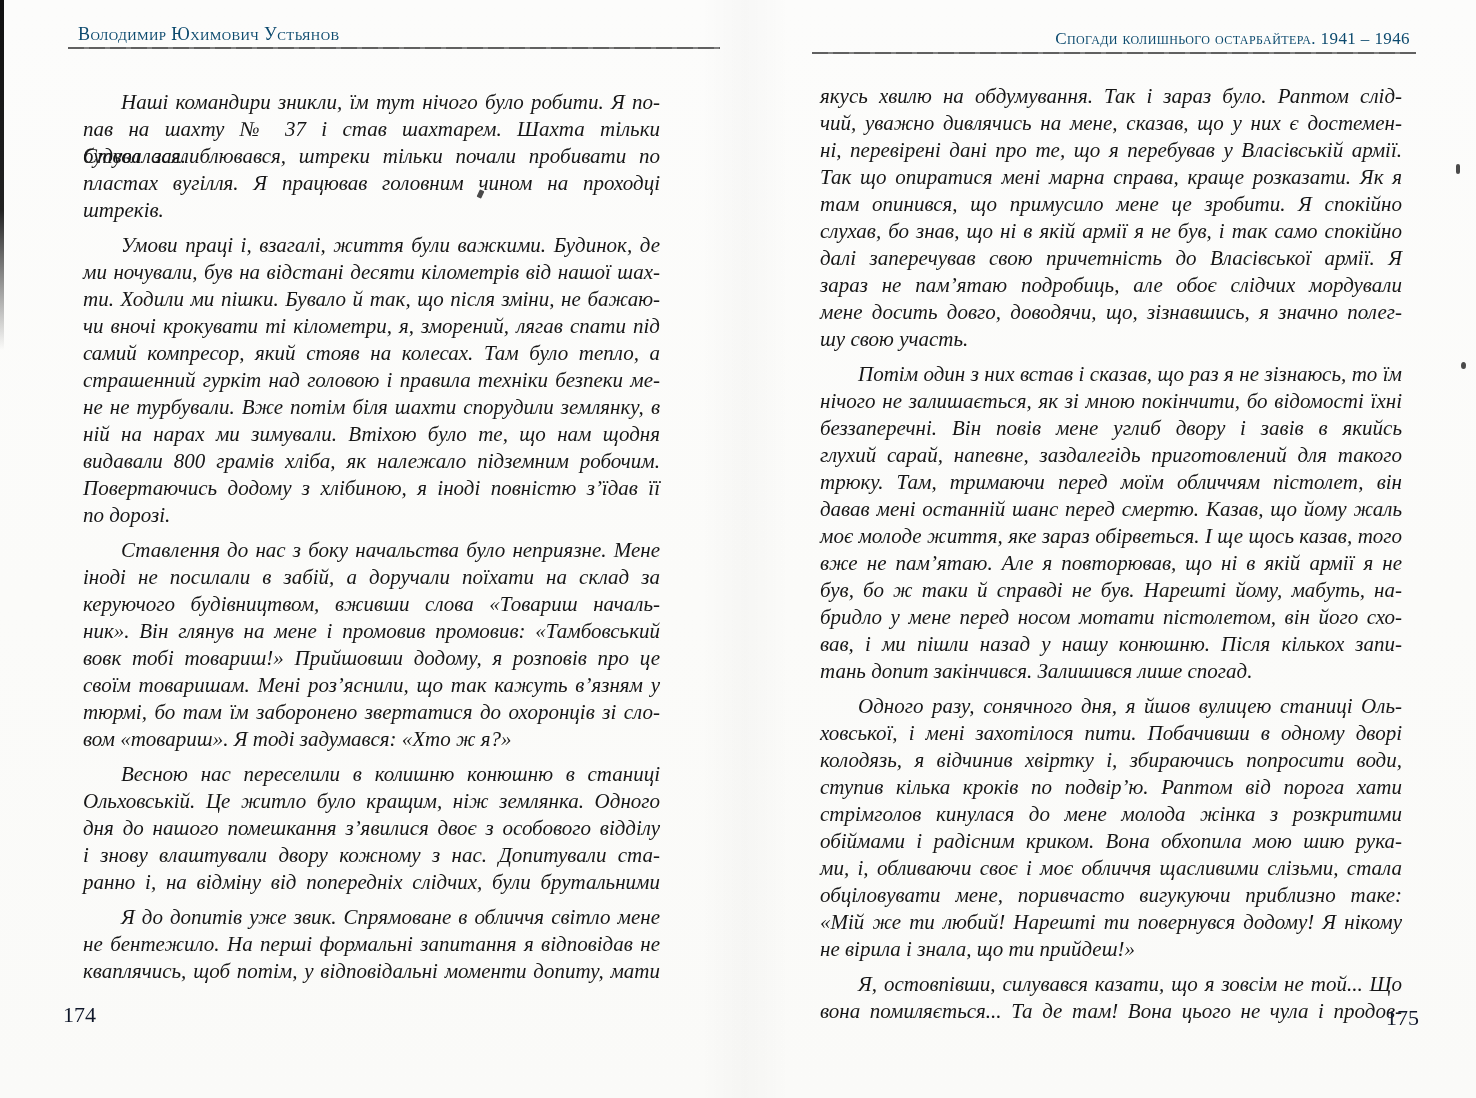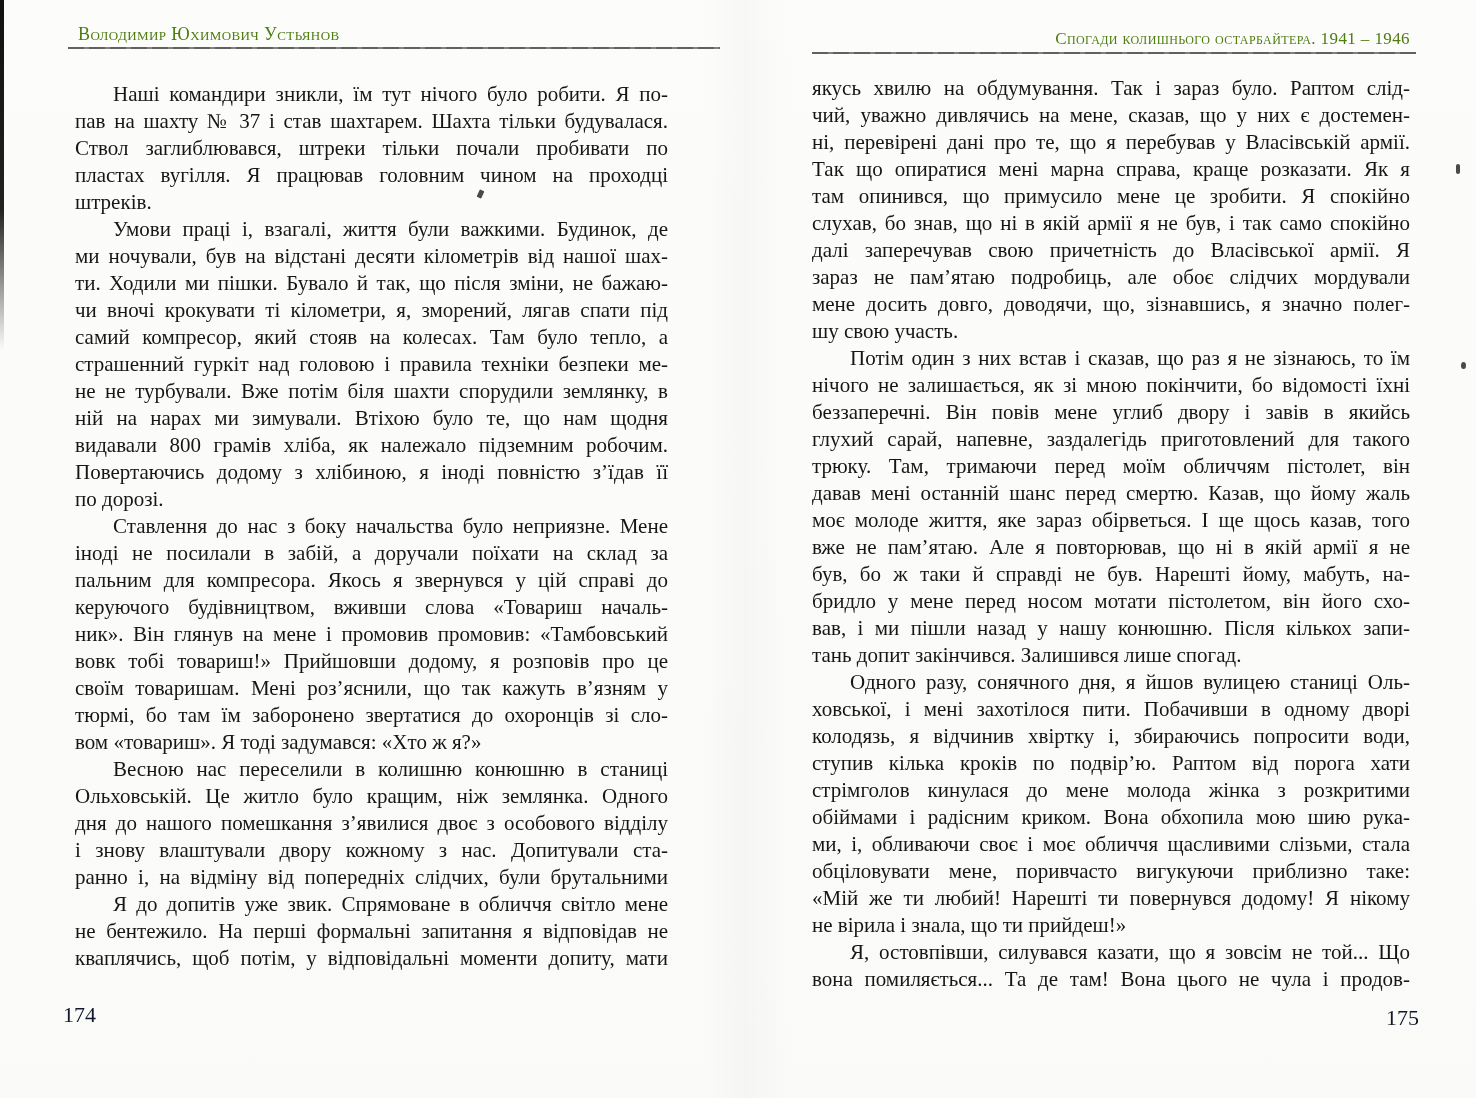--- a/index.html
+++ b/index.html
@@ -34,21 +34,21 @@
     border-radius: 50%;
   }
   .speck.s1 { left: 1456px; top: 164px; width: 4px; height: 10px; border-radius: 2px; }
   .speck.s2 { left: 1461px; top: 362px; width: 5px; height: 7px; }
   .speck.s3 { left: 478px; top: 190px; width: 5px; height: 8px; transform: rotate(25deg); border-radius: 1px; }
 
   .running-header {
     position: absolute;
     font-variant: small-caps;
     letter-spacing: 0.4px;
-    color: #4d7c0f;
+    color: #0c4a6e;
     white-space: nowrap;
   }
   .running-header.left {
     left: 78px; top: 24px;
     font-size: 18px;
   }
   .running-header.right {
     right: 66px; top: 29px;
     font-size: 17px;
     margin-left: 28px;
@@ -63,21 +63,21 @@
   .header-rule.right { left: 812px; top: 52px; width: 604px; }
 
   .text-column {
     position: absolute;
     font-size: 21px;
     line-height: 27px;
   }
   .text-column.left { left: 75px; top: 81px; width: 593px; }
   .text-column.right { left: 812px; top: 75px; width: 598px; }
 
-  .para { margin: 0; }
+  .para { margin: 8px; font-style: italic; }
   .line {
     text-align: justify;
     text-align-last: justify;
     height: 27px;
     white-space: nowrap;
     overflow: visible;
   }
   .line.justline { white-space: normal; }
   .line.last { text-align-last: left; }
   .line.indent { text-indent: 38px; }
@@ -122,21 +122,20 @@
       <div class="line justline">страшенний гуркіт над головою і правила техніки безпеки ме-</div>
       <div class="line justline">не не турбували. Вже потім біля шахти спорудили землянку, в</div>
       <div class="line justline">ній на нарах ми зимували. Втіхою було те, що нам щодня</div>
       <div class="line justline">видавали 800 грамів хліба, як належало підземним робочим.</div>
       <div class="line justline">Повертаючись додому з хлібиною, я іноді повністю з’їдав її</div>
       <div class="line justline last">по дорозі.</div>
     </div>
     <div class="para">
       <div class="line justline indent">Ставлення до нас з боку начальства було неприязне. Мене</div>
       <div class="line justline">іноді не посилали в забій, а доручали поїхати на склад за</div>
-      <div class="line justline">пальним для компресора. Якось я звернувся у цій справі до</div>
       <div class="line justline">керуючого будівництвом, вживши слова «Товариш началь-</div>
       <div class="line justline">ник». Він глянув на мене і промовив промовив: «Тамбовський</div>
       <div class="line justline">вовк тобі товариш!» Прийшовши додому, я розповів про це</div>
       <div class="line justline">своїм товаришам. Мені роз’яснили, що так кажуть в’язням у</div>
       <div class="line justline">тюрмі, бо там їм заборонено звертатися до охоронців зі сло-</div>
       <div class="line justline last">вом «товариш». Я тоді задумався: «Хто ж я?»</div>
     </div>
     <div class="para">
       <div class="line justline indent">Весною нас переселили в колишню конюшню в станиці</div>
       <div class="line justline">Ольховській. Це житло було кращим, ніж землянка. Одного</div>

